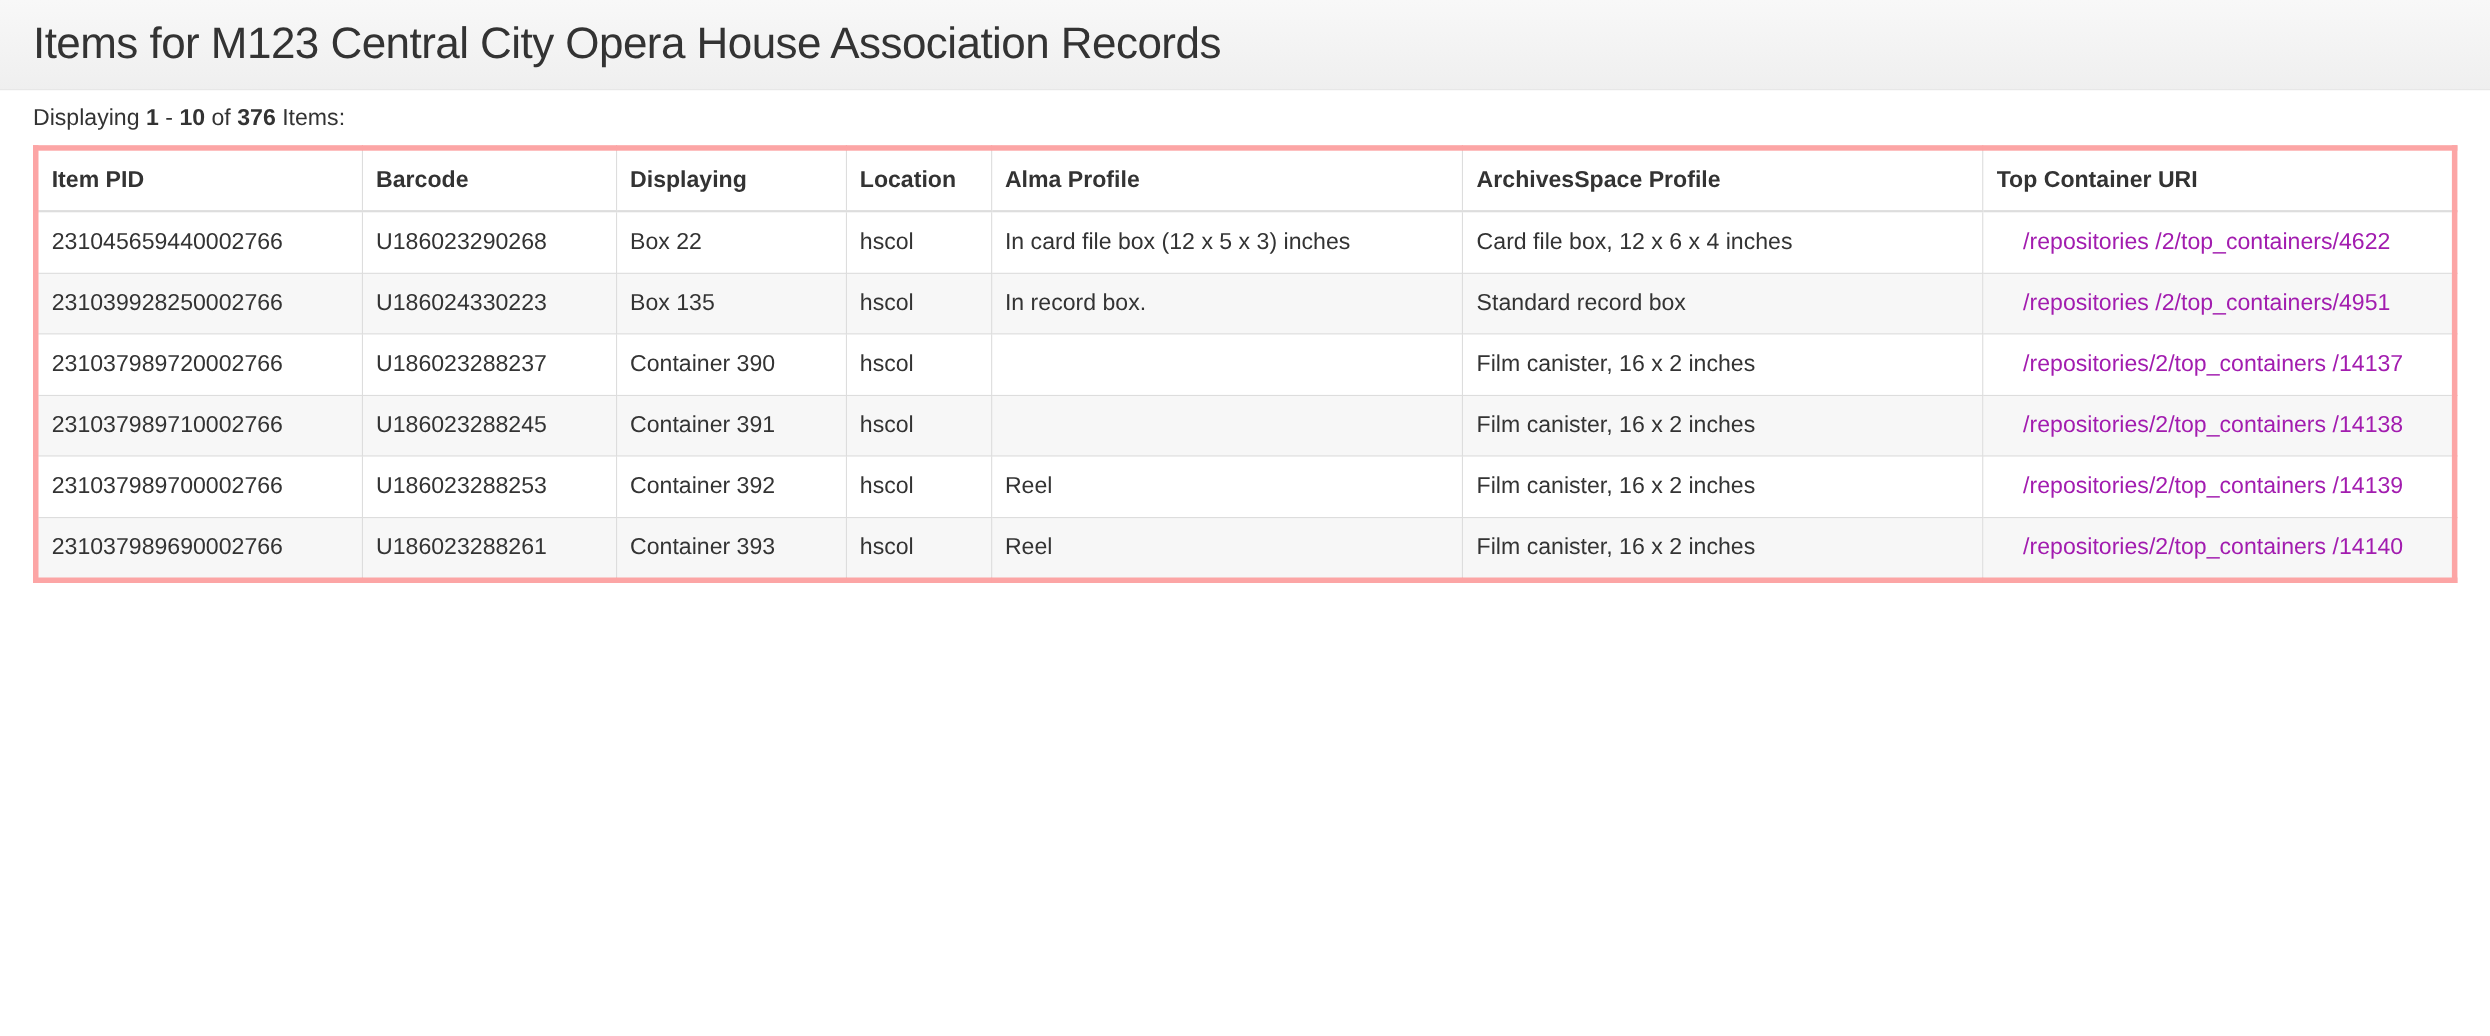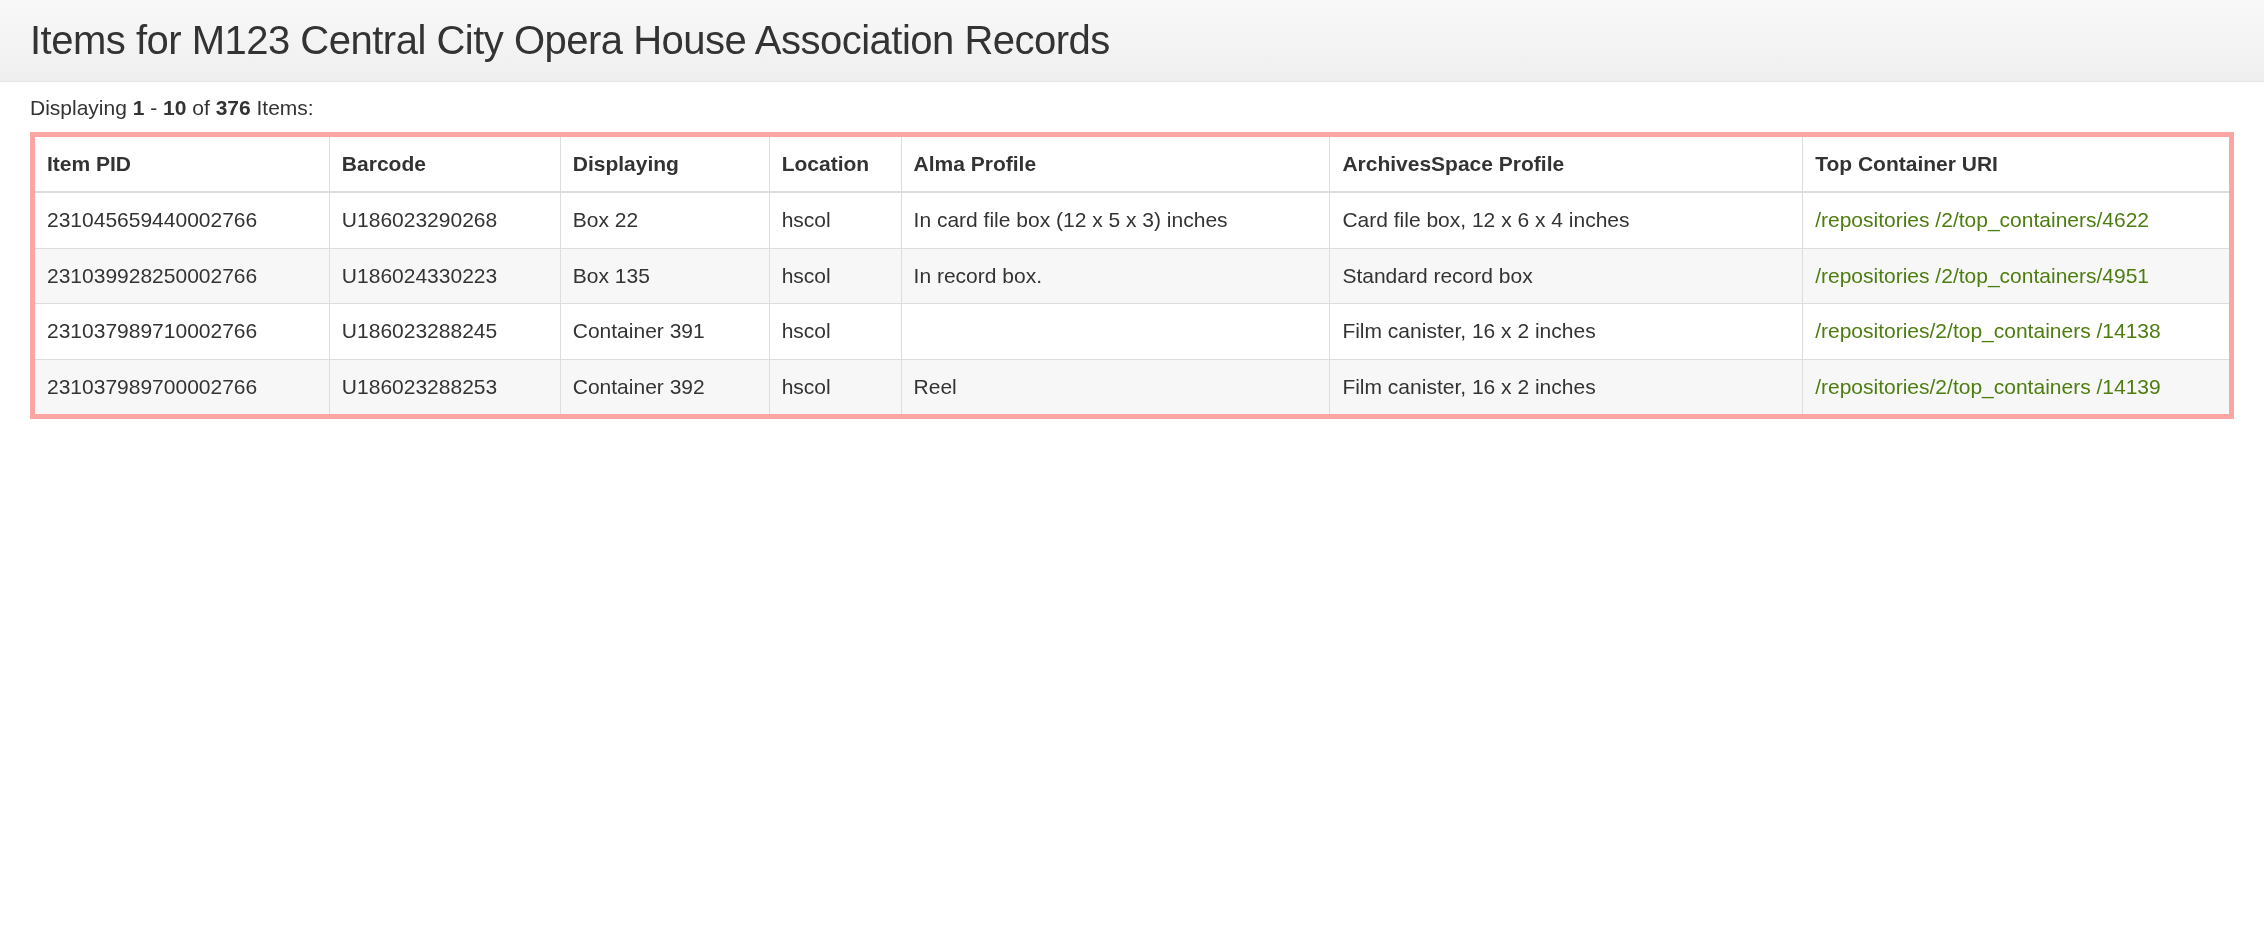--- a/index.html
+++ b/index.html
@@ -47,23 +47,24 @@
   }
   th {
     background: #fff;
     font-weight: 700;
     font-size: 21px;
     border-bottom: 2px solid #ddd;
   }
   tbody tr:nth-child(odd)  { background: #ffffff; }
   tbody tr:nth-child(even) { background: #f7f7f7; }
   a.link {
-    color: #4d7c0f;
+    color: #a21caf;
     text-decoration: none;
     word-break: break-word;
+    margin-left: 24px;
   }
 
   
   col.c-pid   { width: 13.5%; }
   col.c-bar   { width: 10.5%; }
   col.c-desc  { width:  9.5%; }
   col.c-loc   { width:  6.0%; }
   col.c-alma  { width: 19.5%; }
   col.c-asp   { width: 21.5%; }
   col.c-uri   { width: 19.5%; }
@@ -114,32 +115,50 @@
         <tr>
           <td>231039928250002766</td>
           <td>U186024330223</td>
           <td>Box 135</td>
           <td>hscol</td>
           <td>In record box.</td>
           <td>Standard record box</td>
           <td><a class="link" href="/repositories/2/top_containers/4951">/repositories /2/top_containers/4951</a></td>
         </tr>
         <tr>
+          <td>231037989720002766</td>
+          <td>U186023288237</td>
+          <td>Container 390</td>
+          <td>hscol</td>
+          <td></td>
+          <td>Film canister, 16 x 2 inches</td>
+          <td><a class="link" href="/repositories/2/top_containers/14137">/repositories/2/top_containers /14137</a></td>
+        </tr>
+        <tr>
           <td>231037989710002766</td>
           <td>U186023288245</td>
           <td>Container 391</td>
           <td>hscol</td>
           <td></td>
           <td>Film canister, 16 x 2 inches</td>
           <td><a class="link" href="/repositories/2/top_containers/14138">/repositories/2/top_containers /14138</a></td>
         </tr>
         <tr>
           <td>231037989700002766</td>
           <td>U186023288253</td>
           <td>Container 392</td>
           <td>hscol</td>
           <td>Reel</td>
           <td>Film canister, 16 x 2 inches</td>
           <td><a class="link" href="/repositories/2/top_containers/14139">/repositories/2/top_containers /14139</a></td>
         </tr>
+        <tr>
+          <td>231037989690002766</td>
+          <td>U186023288261</td>
+          <td>Container 393</td>
+          <td>hscol</td>
+          <td>Reel</td>
+          <td>Film canister, 16 x 2 inches</td>
+          <td><a class="link" href="/repositories/2/top_containers/14140">/repositories/2/top_containers /14140</a></td>
+        </tr>
       </tbody>
   </table>
 </div>
 
 </body></html>

